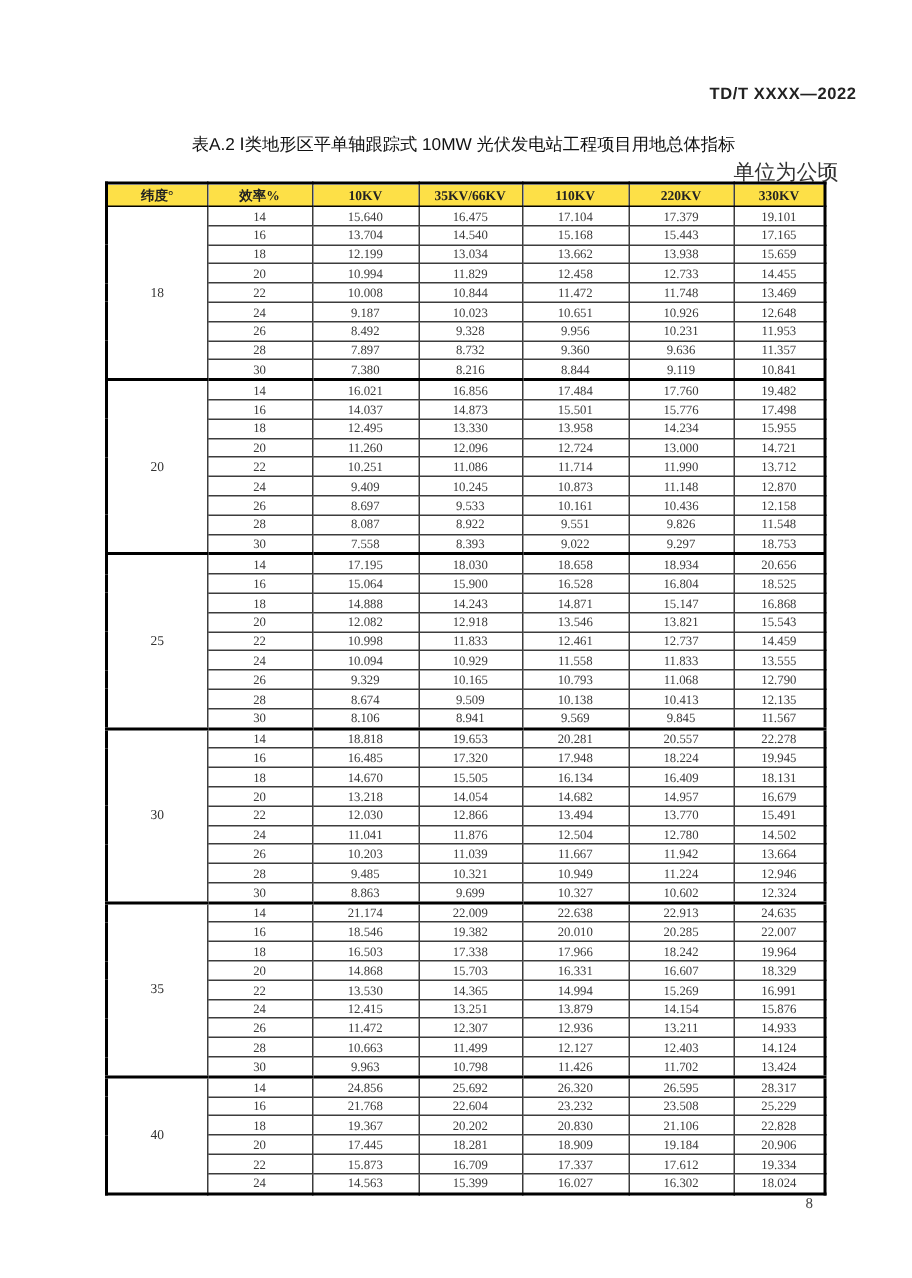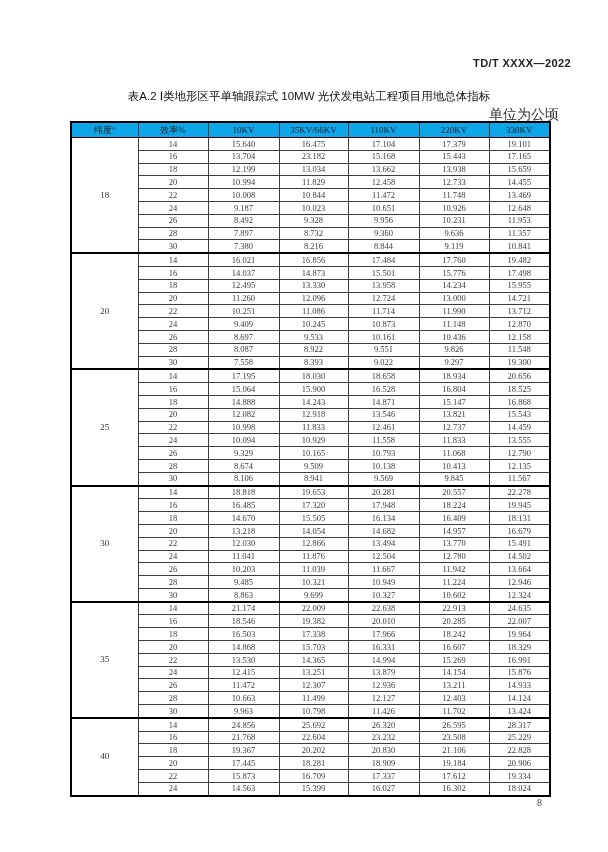--- a/index.html
+++ b/index.html
@@ -54,24 +54,24 @@
   }
   .data-table th, .data-table td {
     border: 1px solid #3c3c3c;
     text-align: center;
     vertical-align: middle;
     padding: 0;
     overflow: hidden;
     white-space: nowrap;
   }
   .data-table thead th {
-    background: #0ea5e9;
+    background: #fde047;
     height: 14px;
     font-size: 9px;
-    font-weight: normal;
+    font-weight: bold;
     color: #222;
     border-bottom: 1.5px solid #000;
   }
   .data-table tbody td {
     height: 11.8px;
     line-height: 1;
     font-size: 8.5px;
     color: #3a3a3a;
   }
   .data-table tbody td.lat-cell {
@@ -127,21 +127,21 @@
           <td>14</td>
           <td>15.640</td>
           <td>16.475</td>
           <td>17.104</td>
           <td>17.379</td>
           <td>19.101</td>
         </tr>
         <tr>
           <td>16</td>
           <td>13.704</td>
-          <td>23.182</td>
+          <td>14.540</td>
           <td>15.168</td>
           <td>15.443</td>
           <td>17.165</td>
         </tr>
         <tr>
           <td>18</td>
           <td>12.199</td>
           <td>13.034</td>
           <td>13.662</td>
           <td>13.938</td>
@@ -259,21 +259,21 @@
           <td>9.551</td>
           <td>9.826</td>
           <td>11.548</td>
         </tr>
         <tr>
           <td>30</td>
           <td>7.558</td>
           <td>8.393</td>
           <td>9.022</td>
           <td>9.297</td>
-          <td>19.300</td>
+          <td>18.753</td>
         </tr>
         <tr class="group-start">
           <td rowspan="9" class="lat-cell">25</td>
           <td>14</td>
           <td>17.195</td>
           <td>18.030</td>
           <td>18.658</td>
           <td>18.934</td>
           <td>20.656</td>
         </tr>

